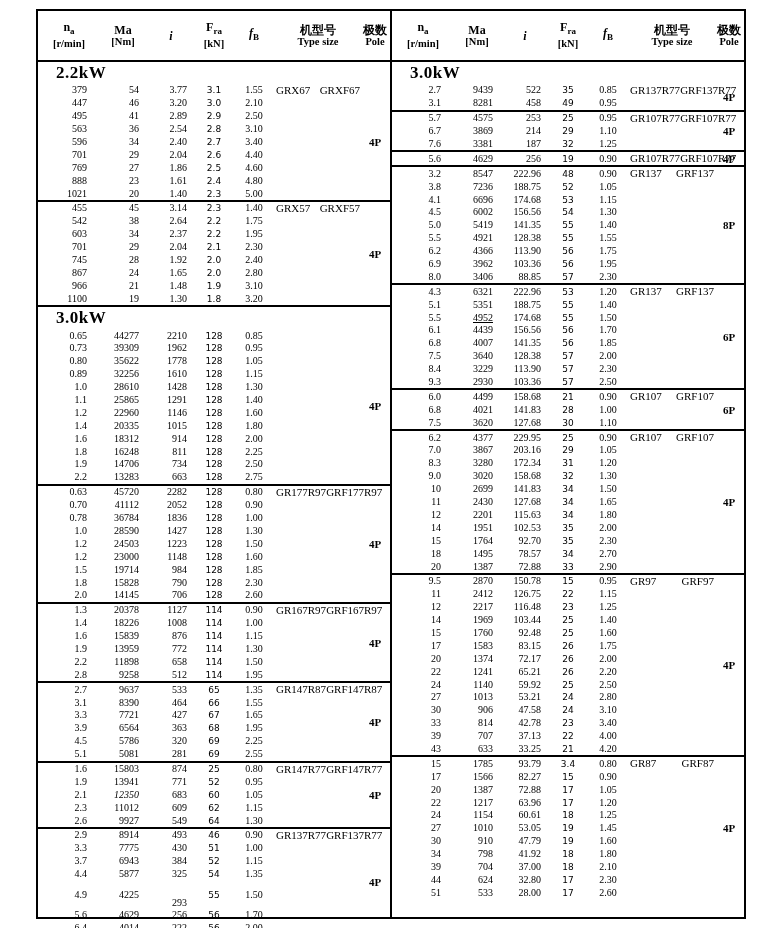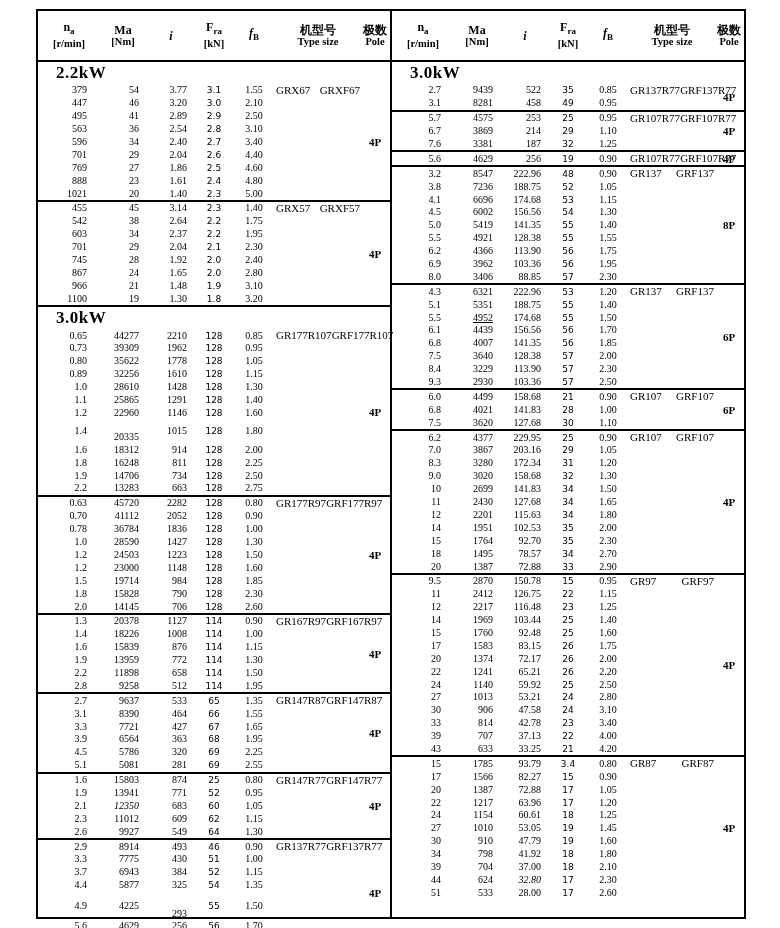--- a/index.html
+++ b/index.html
@@ -206,21 +206,21 @@
             <div class="cell c1" style="grid-area: 6 / 2;">25865</div>
             <div class="cell c2" style="grid-area: 6 / 3;">1291</div>
             <div class="cell c3" style="grid-area: 6 / 4;">128</div>
             <div class="cell c4" style="grid-area: 6 / 5;">1.40</div>
             <div class="cell c0" style="grid-area: 7 / 1;">1.2</div>
             <div class="cell c1" style="grid-area: 7 / 2;">22960</div>
             <div class="cell c2" style="grid-area: 7 / 3;">1146</div>
             <div class="cell c3" style="grid-area: 7 / 4;">128</div>
             <div class="cell c4" style="grid-area: 7 / 5;">1.60</div>
             <div class="cell c0" style="grid-area: 8 / 1;">1.4</div>
-            <div class="cell c1" style="grid-area: 8 / 2; margin-top: 12px;">20335</div>
+            <div class="cell c1" style="grid-area: 8 / 2;">20335</div>
             <div class="cell c2" style="grid-area: 8 / 3;">1015</div>
             <div class="cell c3" style="grid-area: 8 / 4;">128</div>
             <div class="cell c4" style="grid-area: 8 / 5;">1.80</div>
             <div class="cell c0" style="grid-area: 9 / 1;">1.6</div>
             <div class="cell c1" style="grid-area: 9 / 2;">18312</div>
             <div class="cell c2" style="grid-area: 9 / 3;">914</div>
             <div class="cell c3" style="grid-area: 9 / 4;">128</div>
             <div class="cell c4" style="grid-area: 9 / 5;">2.00</div>
             <div class="cell c0" style="grid-area: 10 / 1;">1.8</div>
             <div class="cell c1" style="grid-area: 10 / 2;">16248</div>
@@ -230,24 +230,20 @@
             <div class="cell c0" style="grid-area: 11 / 1;">1.9</div>
             <div class="cell c1" style="grid-area: 11 / 2;">14706</div>
             <div class="cell c2" style="grid-area: 11 / 3;">734</div>
             <div class="cell c3" style="grid-area: 11 / 4;">128</div>
             <div class="cell c4" style="grid-area: 11 / 5;">2.50</div>
             <div class="cell c0" style="grid-area: 12 / 1;">2.2</div>
             <div class="cell c1" style="grid-area: 12 / 2;">13283</div>
             <div class="cell c2" style="grid-area: 12 / 3;">663</div>
             <div class="cell c3" style="grid-area: 12 / 4;">128</div>
             <div class="cell c4" style="grid-area: 12 / 5;">2.75</div>
-            <div class="cell type-cell" style="grid-area: 1 / 6 / span 12;">
-              <div>GR177R107</div>
-              <div>GRF177R107</div>
-            </div>
             <div class="cell pole-cell" style="grid-area: 1 / 7 / span 12;">4P</div>
           </div>
           <div class="block">
             <div class="cell c0" style="grid-area: 1 / 1;">0.63</div>
             <div class="cell c1" style="grid-area: 1 / 2;">45720</div>
             <div class="cell c2" style="grid-area: 1 / 3;">2282</div>
             <div class="cell c3" style="grid-area: 1 / 4;">128</div>
             <div class="cell c4" style="grid-area: 1 / 5;">0.80</div>
             <div class="cell c0" style="grid-area: 2 / 1;">0.70</div>
             <div class="cell c1" style="grid-area: 2 / 2;">41112</div>
@@ -830,21 +826,21 @@
             <div class="cell c2" style="grid-area: 8 / 3;">41.92</div>
             <div class="cell c3" style="grid-area: 8 / 4;">18</div>
             <div class="cell c4" style="grid-area: 8 / 5;">1.80</div>
             <div class="cell c0" style="grid-area: 9 / 1;">39</div>
             <div class="cell c1" style="grid-area: 9 / 2;">704</div>
             <div class="cell c2" style="grid-area: 9 / 3;">37.00</div>
             <div class="cell c3" style="grid-area: 9 / 4;">18</div>
             <div class="cell c4" style="grid-area: 9 / 5;">2.10</div>
             <div class="cell c0" style="grid-area: 10 / 1;">44</div>
             <div class="cell c1" style="grid-area: 10 / 2;">624</div>
-            <div class="cell c2" style="grid-area: 10 / 3; font-style: italic;">32.80</div>
+            <div class="cell c2" style="grid-area: 10 / 3;">32.80</div>
             <div class="cell c3" style="grid-area: 10 / 4;">17</div>
             <div class="cell c4" style="grid-area: 10 / 5;">2.30</div>
             <div class="cell c0" style="grid-area: 11 / 1;">51</div>
             <div class="cell c1" style="grid-area: 11 / 2;">533</div>
             <div class="cell c2" style="grid-area: 11 / 3;">28.00</div>
             <div class="cell c3" style="grid-area: 11 / 4;">17</div>
             <div class="cell c4" style="grid-area: 11 / 5;">2.60</div>
             <div class="cell type-cell" style="grid-area: 1 / 6 / span 11;">
               <div>GR87</div>
               <div>GRF87</div>

